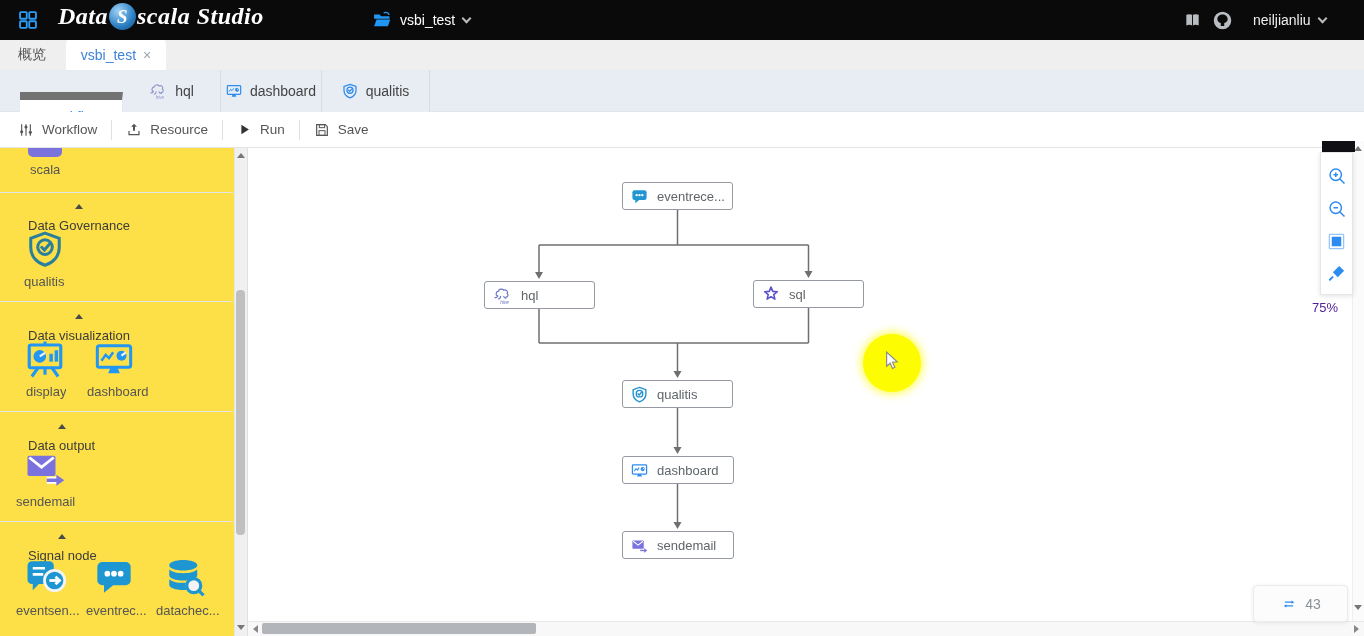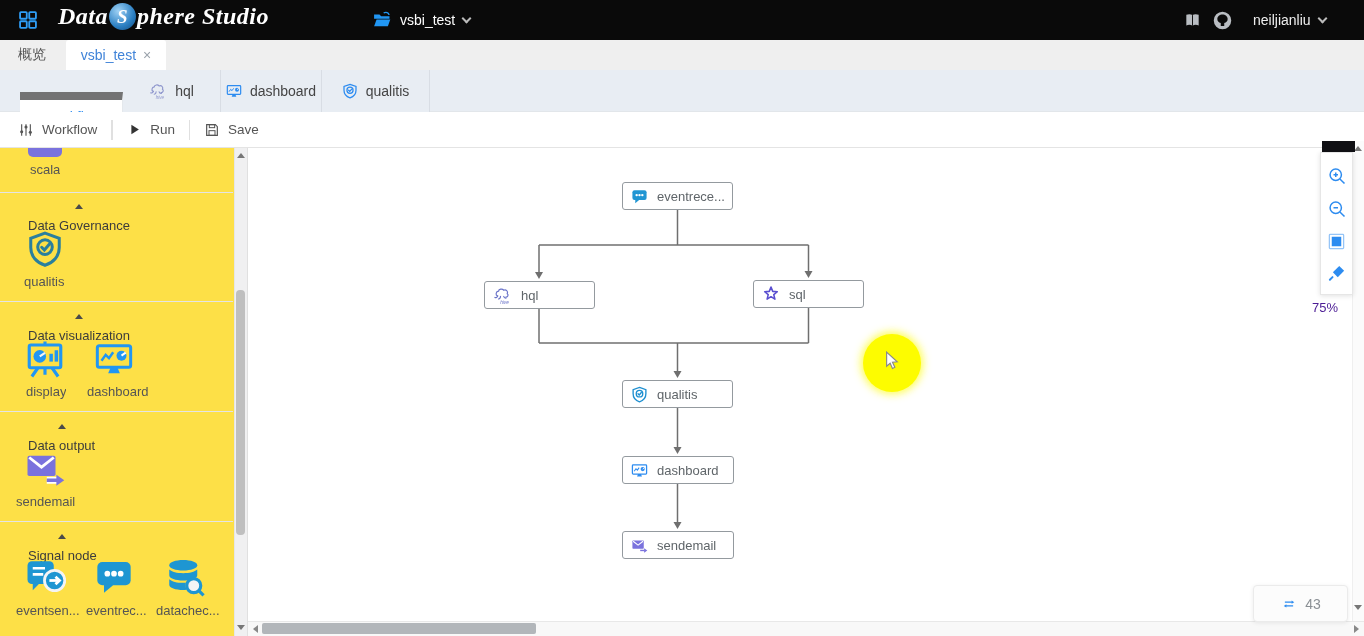--- a/index.html
+++ b/index.html
@@ -226,21 +226,21 @@
 
 <div class="abs hdr">
   <span class="abs icon" style="left:18px;top:10px">
       <svg width="20" height="20" style="color:#2e9df6">
         <use href="#s-grid"></use>
       </svg>
     </span>
   <div class="abs logo">
     <span>Data</span>
       <span class="sphere">S</span>
-      <span>phere Studio</span>
+      <span>scala Studio</span>
   </div>
   <div class="abs proj">
     <span class="icon">
         <svg width="20" height="20" style="color:#2196f3">
           <use href="#s-folder"></use>
         </svg>
       </span>
     <span>vsbi_test</span>
     <span class="chev"></span>
   </div>
@@ -307,20 +307,28 @@
 <div class="abs tools">
   <div class="tbtn" style="margin-left:4px">
     <span class="icon">
         <svg width="16" height="16" style="color:#555">
           <use href="#s-sliders"></use>
         </svg>
       </span>
     <span>Workflow</span>
   </div>
   <div class="tsep"></div>
+  <div class="tbtn">
+    <span class="icon">
+        <svg width="16" height="16" style="color:#555">
+          <use href="#s-upload"></use>
+        </svg>
+      </span>
+    <span>Resource</span>
+  </div>
   <div class="tsep"></div>
   <div class="tbtn">
     <span class="icon">
         <svg width="15" height="15" style="color:#333">
           <use href="#s-play"></use>
         </svg>
       </span>
     <span>Run</span>
   </div>
   <div class="tsep"></div>

